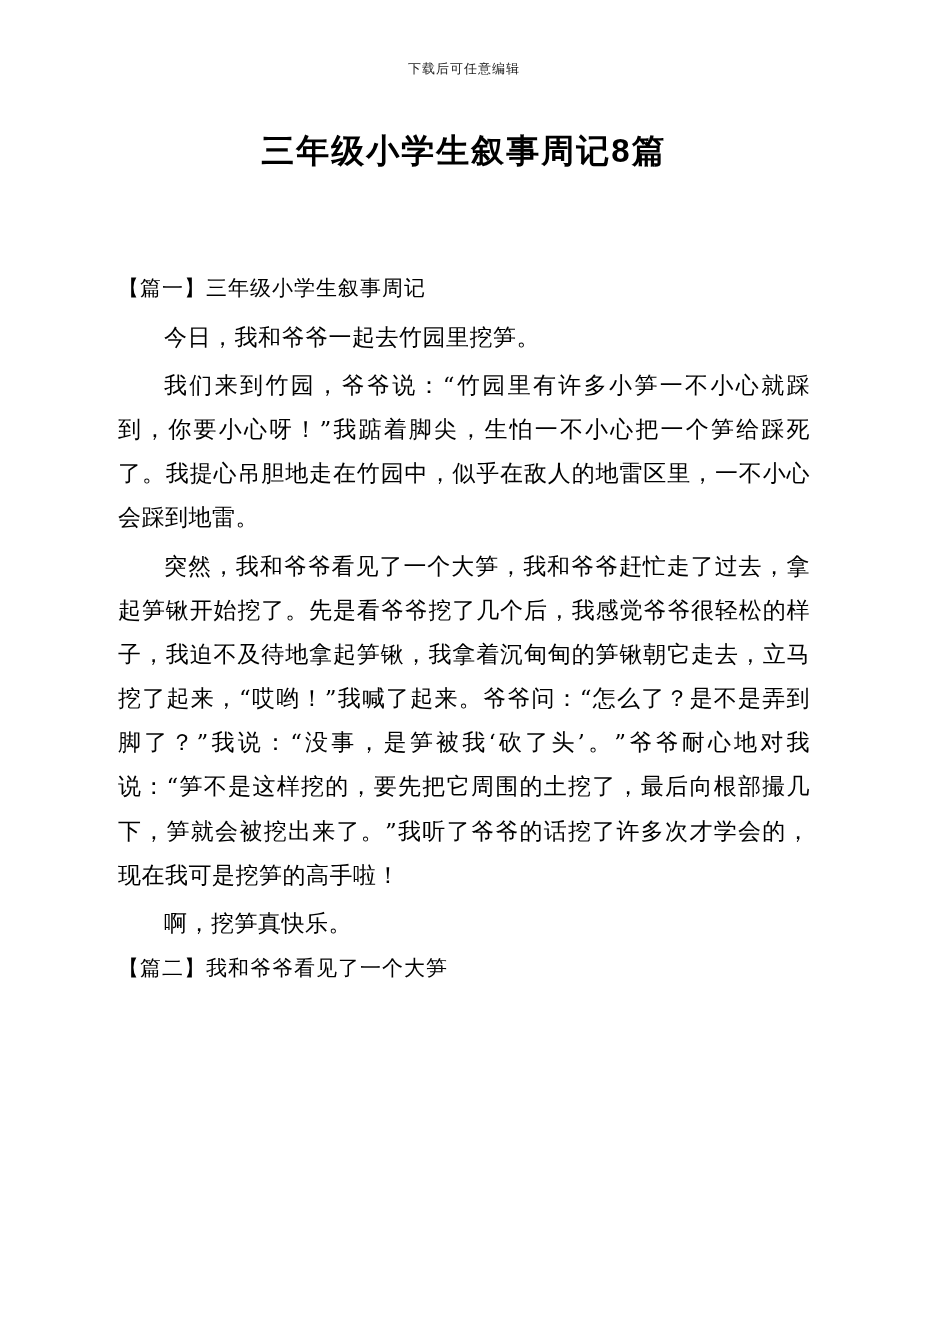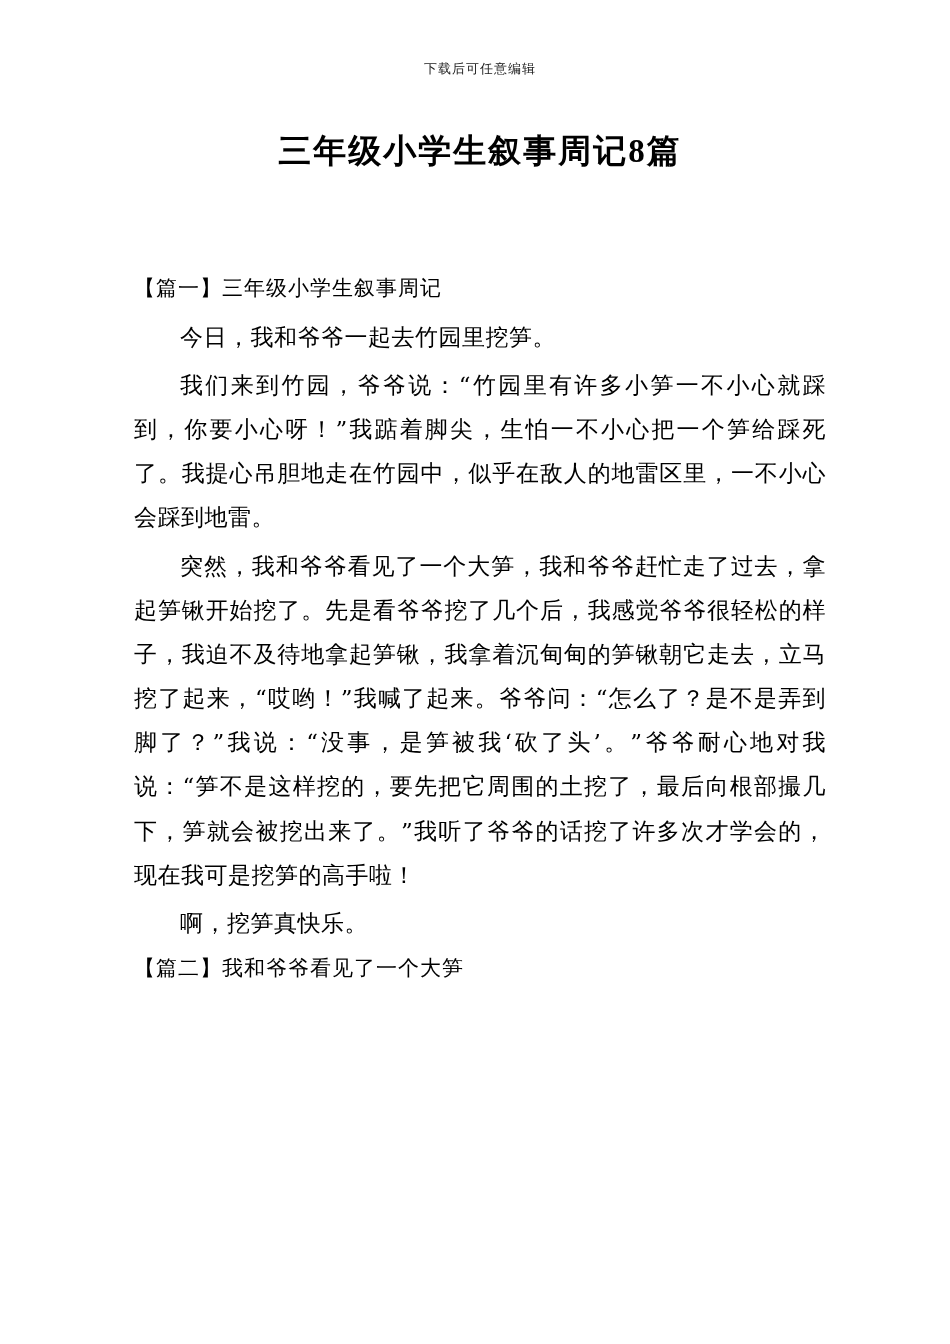--- a/index.html
+++ b/index.html
@@ -14,35 +14,34 @@
     color: #000000;
     position: relative;
     overflow: hidden;
   }
   .page {
     width: 928px;
     height: 1344px;
     box-sizing: border-box;
     padding: 60px 118px 40px 118px;
     position: relative;
-    margin-left: 16px;
   }
   .header-note {
     text-align: center;
     font-size: 13px;
     font-family: "DejaVu Sans", "Liberation Sans", sans-serif;
     color: #1a1a1a;
     letter-spacing: 1px;
     margin-bottom: 52px;
   }
   .doc-title {
     text-align: center;
     font-size: 33px;
     font-weight: bold;
-    font-family: Liberation Serif, serif;
+    font-family: Liberation Sans, sans-serif;
     letter-spacing: 2px;
     line-height: 1.3;
     margin: 0 0 96px 0;
   }
   .section-heading {
     font-size: 21px;
     line-height: 1.9;
     margin: 0 0 6px 0;
     letter-spacing: 1px;
     text-align: justify;

